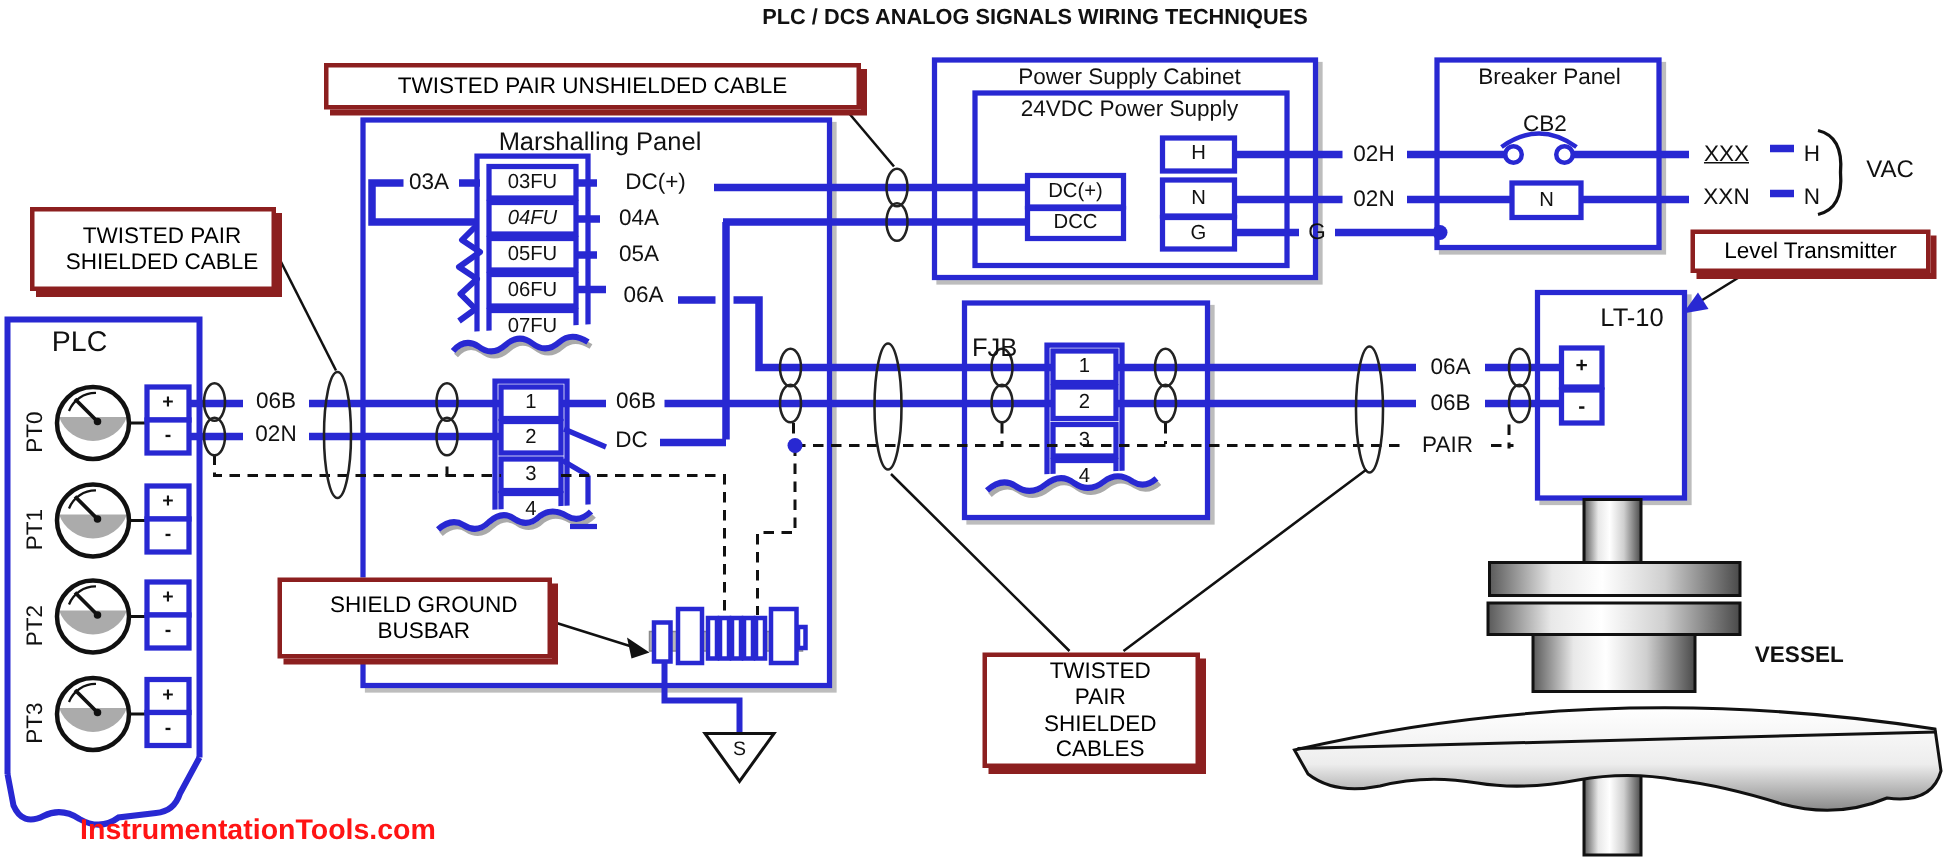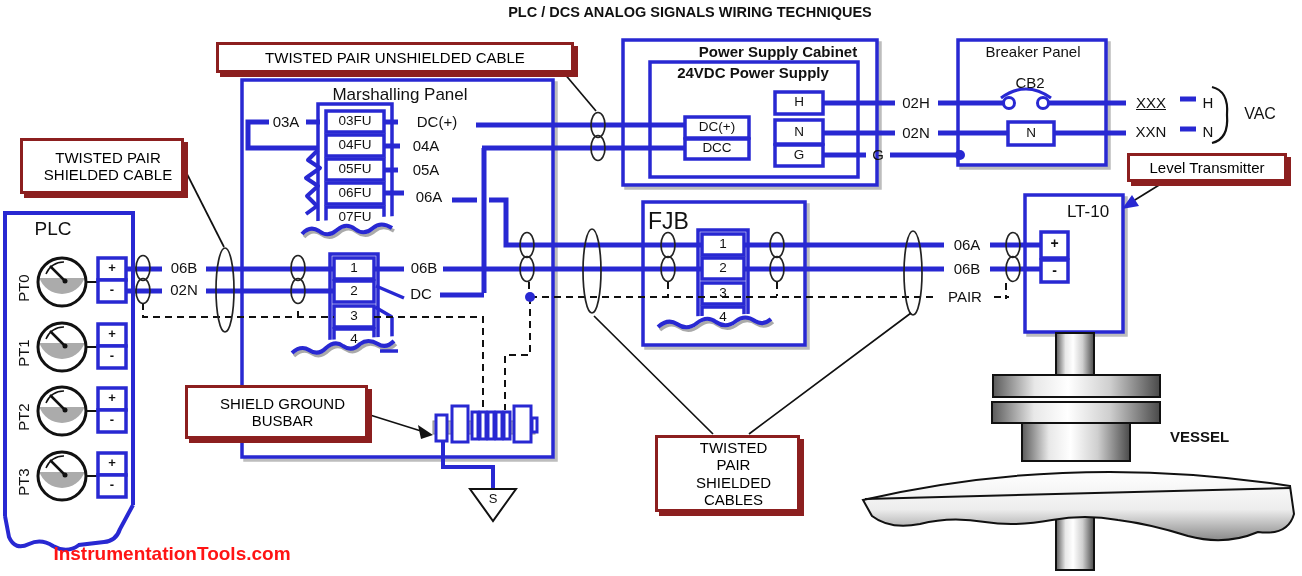--- a/index.html
+++ b/index.html
@@ -265,44 +265,44 @@
     </div>
 <div class="callout" style="left:185px;top:385px;width:177px;height:48px;">
   <span class="wrap" style="width:150px;">SHIELD GROUND BUSBAR</span>
     </div>
 <div class="callout" style="left:655px;top:435px;width:139px;height:71px;">
   <span class="wrap" style="width:102px;">TWISTED PAIR SHIELDED CABLES</span>
     </div>
 
 <div class="t" style="left:18px;top:219px;width:70px;font-size:19px;">PLC</div>
 <div class="t" style="left:280px;top:86px;width:240px;font-size:17px;">Marshalling Panel</div>
-<div class="t" style="left:656px;top:44px;width:244px;font-weight:bold;">Power Supply Cabinet</div>
-<div class="t" style="left:654px;top:65px;width:198px;font-weight:bold;">24VDC Power Supply</div>
+<div class="t" style="left:631px;top:44px;width:244px;">Power Supply Cabinet</div>
+<div class="t" style="left:654px;top:65px;width:198px;">24VDC Power Supply</div>
 <div class="t" style="left:962px;top:44px;width:142px;">Breaker Panel</div>
-<div class="t" style="left:648px;top:209px;width:60px;font-size:23px;text-align:left;">FJB</div>
+<div class="t" style="left:648px;top:223px;width:60px;font-size:17px;text-align:left;">FJB</div>
 <div class="t" style="left:1055px;top:203px;width:66px;font-size:17px;">LT-10</div>
 <div class="t b" style="left:1162px;top:429px;width:75px;">VESSEL</div>
 <div class="t" style="left:1008px;top:75px;width:44px;">CB2</div>
 
 <div class="t rot" style="left:2px;top:280px;width:44px;">PT0</div>
 <div class="t rot" style="left:2px;top:345px;width:44px;">PT1</div>
 <div class="t rot" style="left:2px;top:409px;width:44px;">PT2</div>
 <div class="t rot" style="left:2px;top:474px;width:44px;">PT3</div>
 
 <div class="t b" style="left:98px;top:261px;width:28px;font-size:13px;">+</div>
 <div class="t b" style="left:98px;top:283px;width:28px;font-size:13px;">-</div>
 <div class="t b" style="left:98px;top:327px;width:28px;font-size:13px;">+</div>
 <div class="t b" style="left:98px;top:349px;width:28px;font-size:13px;">-</div>
 <div class="t b" style="left:98px;top:391px;width:28px;font-size:13px;">+</div>
 <div class="t b" style="left:98px;top:413px;width:28px;font-size:13px;">-</div>
 <div class="t b" style="left:98px;top:456px;width:28px;font-size:13px;">+</div>
 <div class="t b" style="left:98px;top:478px;width:28px;font-size:13px;">-</div>
 
 <div class="t" style="left:326px;top:114px;width:58px;font-size:13.5px;">03FU</div>
-<div class="t" style="left:326px;top:138px;width:58px;font-size:13.5px;">04FU</div>
+<div class="t" style="left:326px;top:138px;width:58px;font-size:13.5px;font-style:italic;">04FU</div>
 <div class="t" style="left:326px;top:162px;width:58px;font-size:13.5px;">05FU</div>
 <div class="t" style="left:326px;top:186px;width:58px;font-size:13.5px;">06FU</div>
 <div class="t" style="left:326px;top:210px;width:58px;font-size:13.5px;">07FU</div>
 
 <div class="t" style="left:334px;top:261px;width:40px;font-size:13.5px;">1</div>
 <div class="t" style="left:334px;top:284px;width:40px;font-size:13.5px;">2</div>
 <div class="t" style="left:334px;top:309px;width:40px;font-size:13.5px;">3</div>
 <div class="t" style="left:334px;top:332px;width:40px;font-size:13.5px;">4</div>
 
 <div class="t" style="left:702px;top:237px;width:42px;font-size:13.5px;">1</div>

